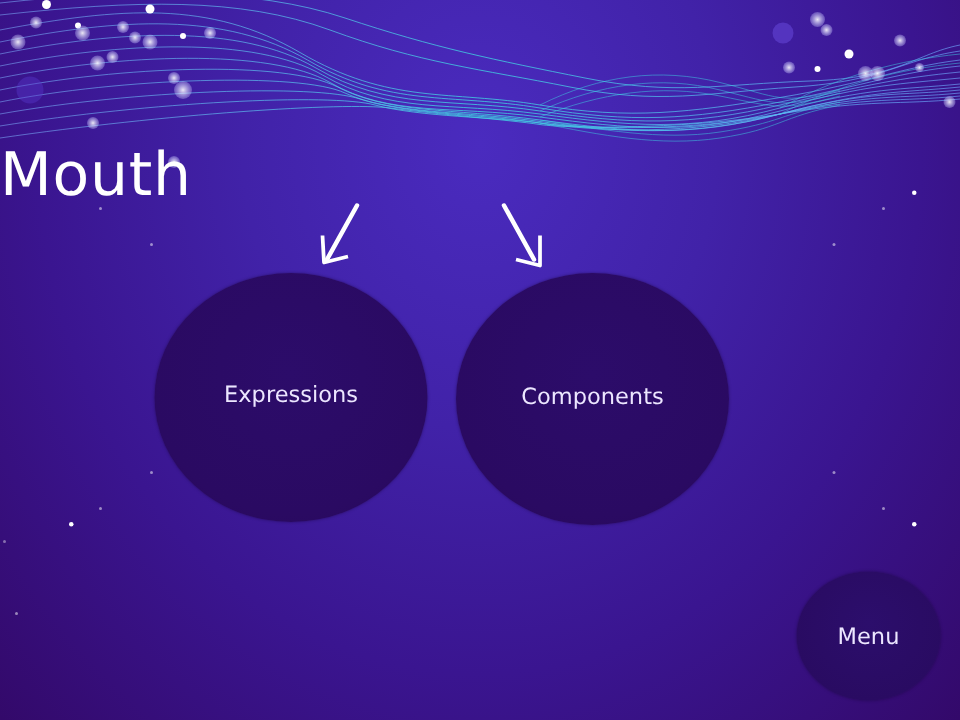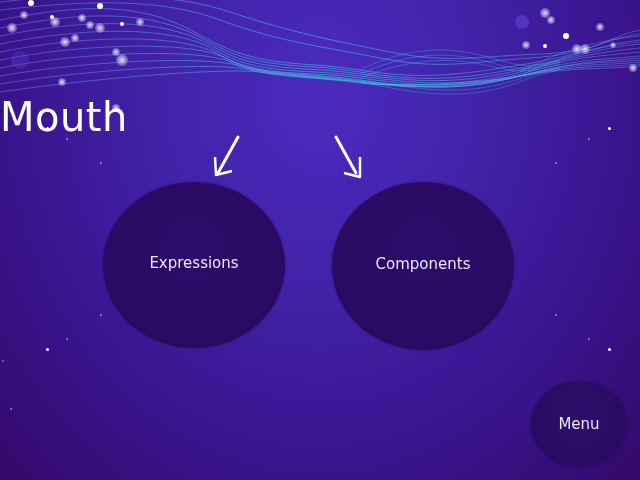--- a/index.html
+++ b/index.html
@@ -15,21 +15,21 @@
   }
   .arrow { position: absolute; }
   .circle {
     position: absolute; border-radius: 50%;
     background: radial-gradient(circle at 50% 40%, #2c0c6a 0%, #2a0a62 70%, #260858 100%);
     display: flex; align-items: center; justify-content: center;
     color: #ece6ff; font-size: 15px; cursor: pointer;
     box-shadow: 0 0 2px rgba(20,0,50,0.5);
   }
   .c-expr { left: 103px; top: 182px; width: 182px; height: 166px; }
-  .c-comp { left: 332px; top: 182px; width: 182px; height: 168px; }
+  .c-comp { left: 304px; top: 182px; width: 182px; height: 168px; }
   .c-menu { left: 531px; top: 381px; width: 96px; height: 86px; background: radial-gradient(circle at 50% 40%, #2c0e6c 0%, #280a5e 100%); text-align: right; }
   .dot { position: absolute; border-radius: 50%; background: #fff; }
 </style>
 </head>
 <body>
 
 <div class="slide">
 
   <svg class="waves" viewBox="0 0 640 120" xmlns="http://www.w3.org/2000/svg">
     <defs>

